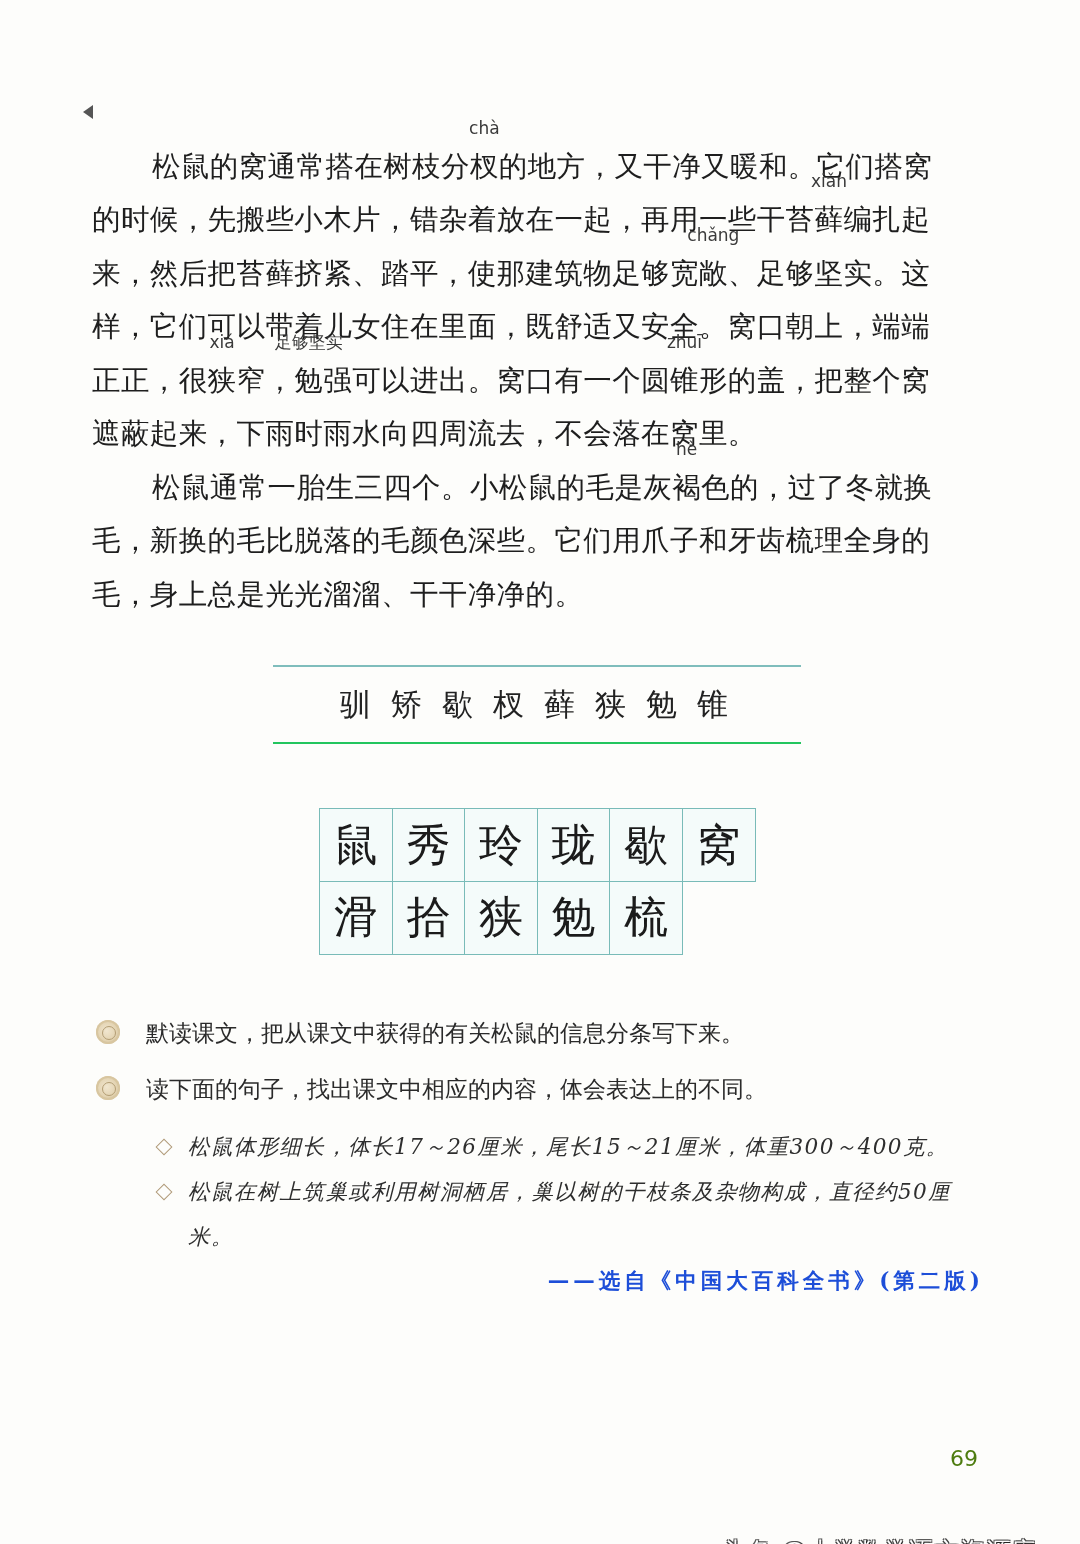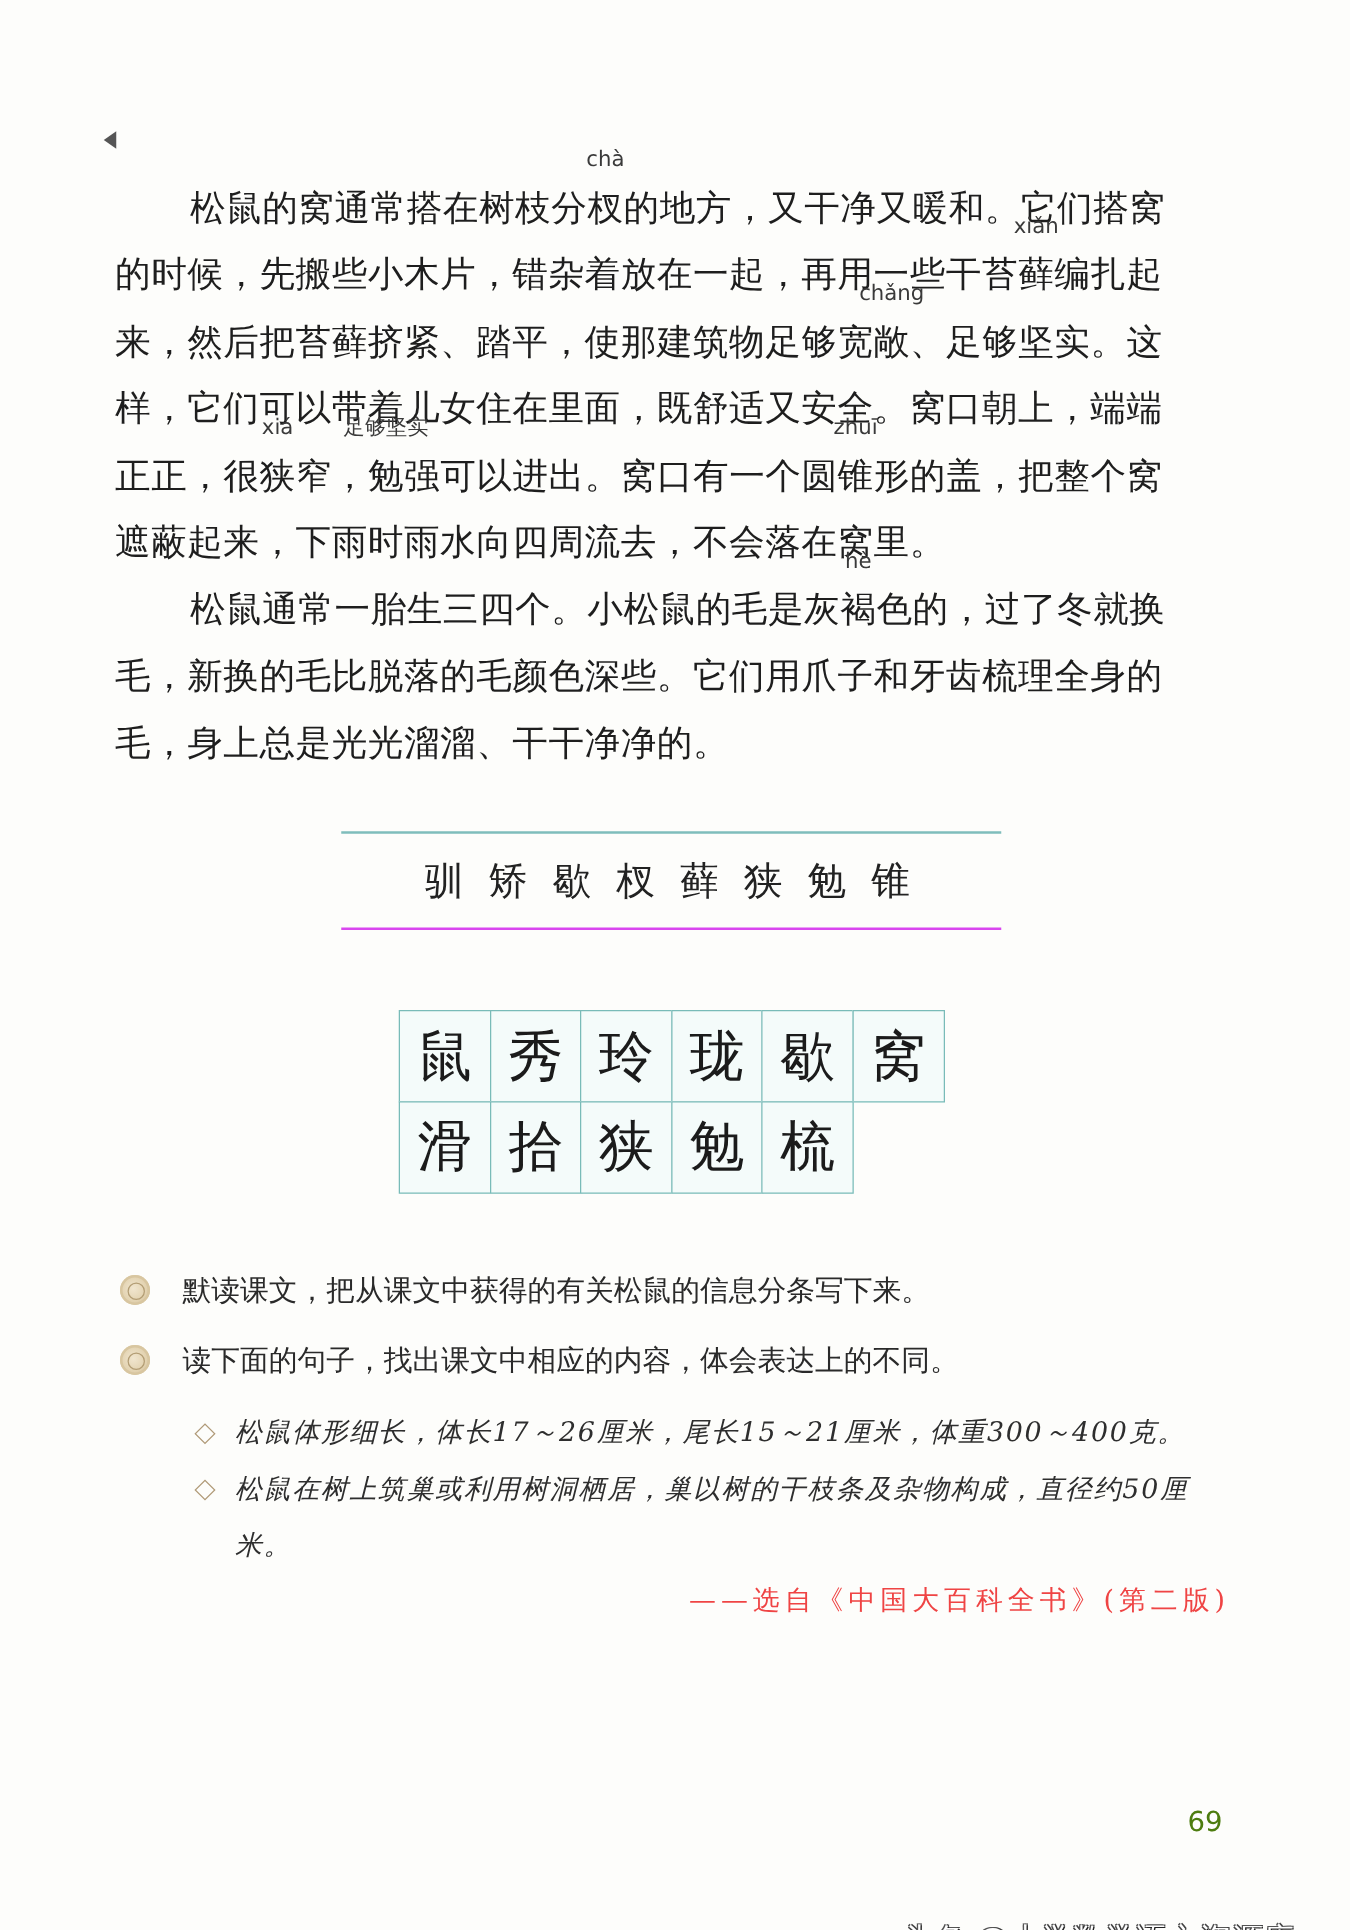--- a/index.html
+++ b/index.html
@@ -52,21 +52,21 @@
     border-bottom: 7px solid transparent;
     border-right: 10px solid #555;
   }
 
   
   .recognize-band {
     position: absolute;
     left: 273px; top: 665px;
     width: 528px; height: 75px;
     border-top: 2px solid #7fbdbc;
-    border-bottom: 2px solid #d946ef;
+    border-bottom: 2px solid #22c55e;
     display: flex;
     align-items: center;
     justify-content: center;
   }
   .recognize-band .chars {
     font-family: "DejaVu Serif", "Liberation Serif", serif;
     font-size: 31px;
     letter-spacing: 20px;
     color: #222;
     padding-left: 14px;
@@ -138,21 +138,22 @@
     border: 1.6px solid #b09a78;
     transform: rotate(45deg);
     background: transparent;
   }
   .source {
     text-align: right;
     padding-right: 12px;
     font-size: 21.5px;
     letter-spacing: 4px;
     line-height: 44px;
-    color: #ef4444;
+    color: #1d4ed8;
+    font-weight: bold;
   }
 
   
   .page-number {
     position: absolute;
     left: 950px; top: 1446px;
     font-family: "DejaVu Sans", "Liberation Sans", sans-serif;
     font-size: 22px;
     color: #4d7c0f;
   }

